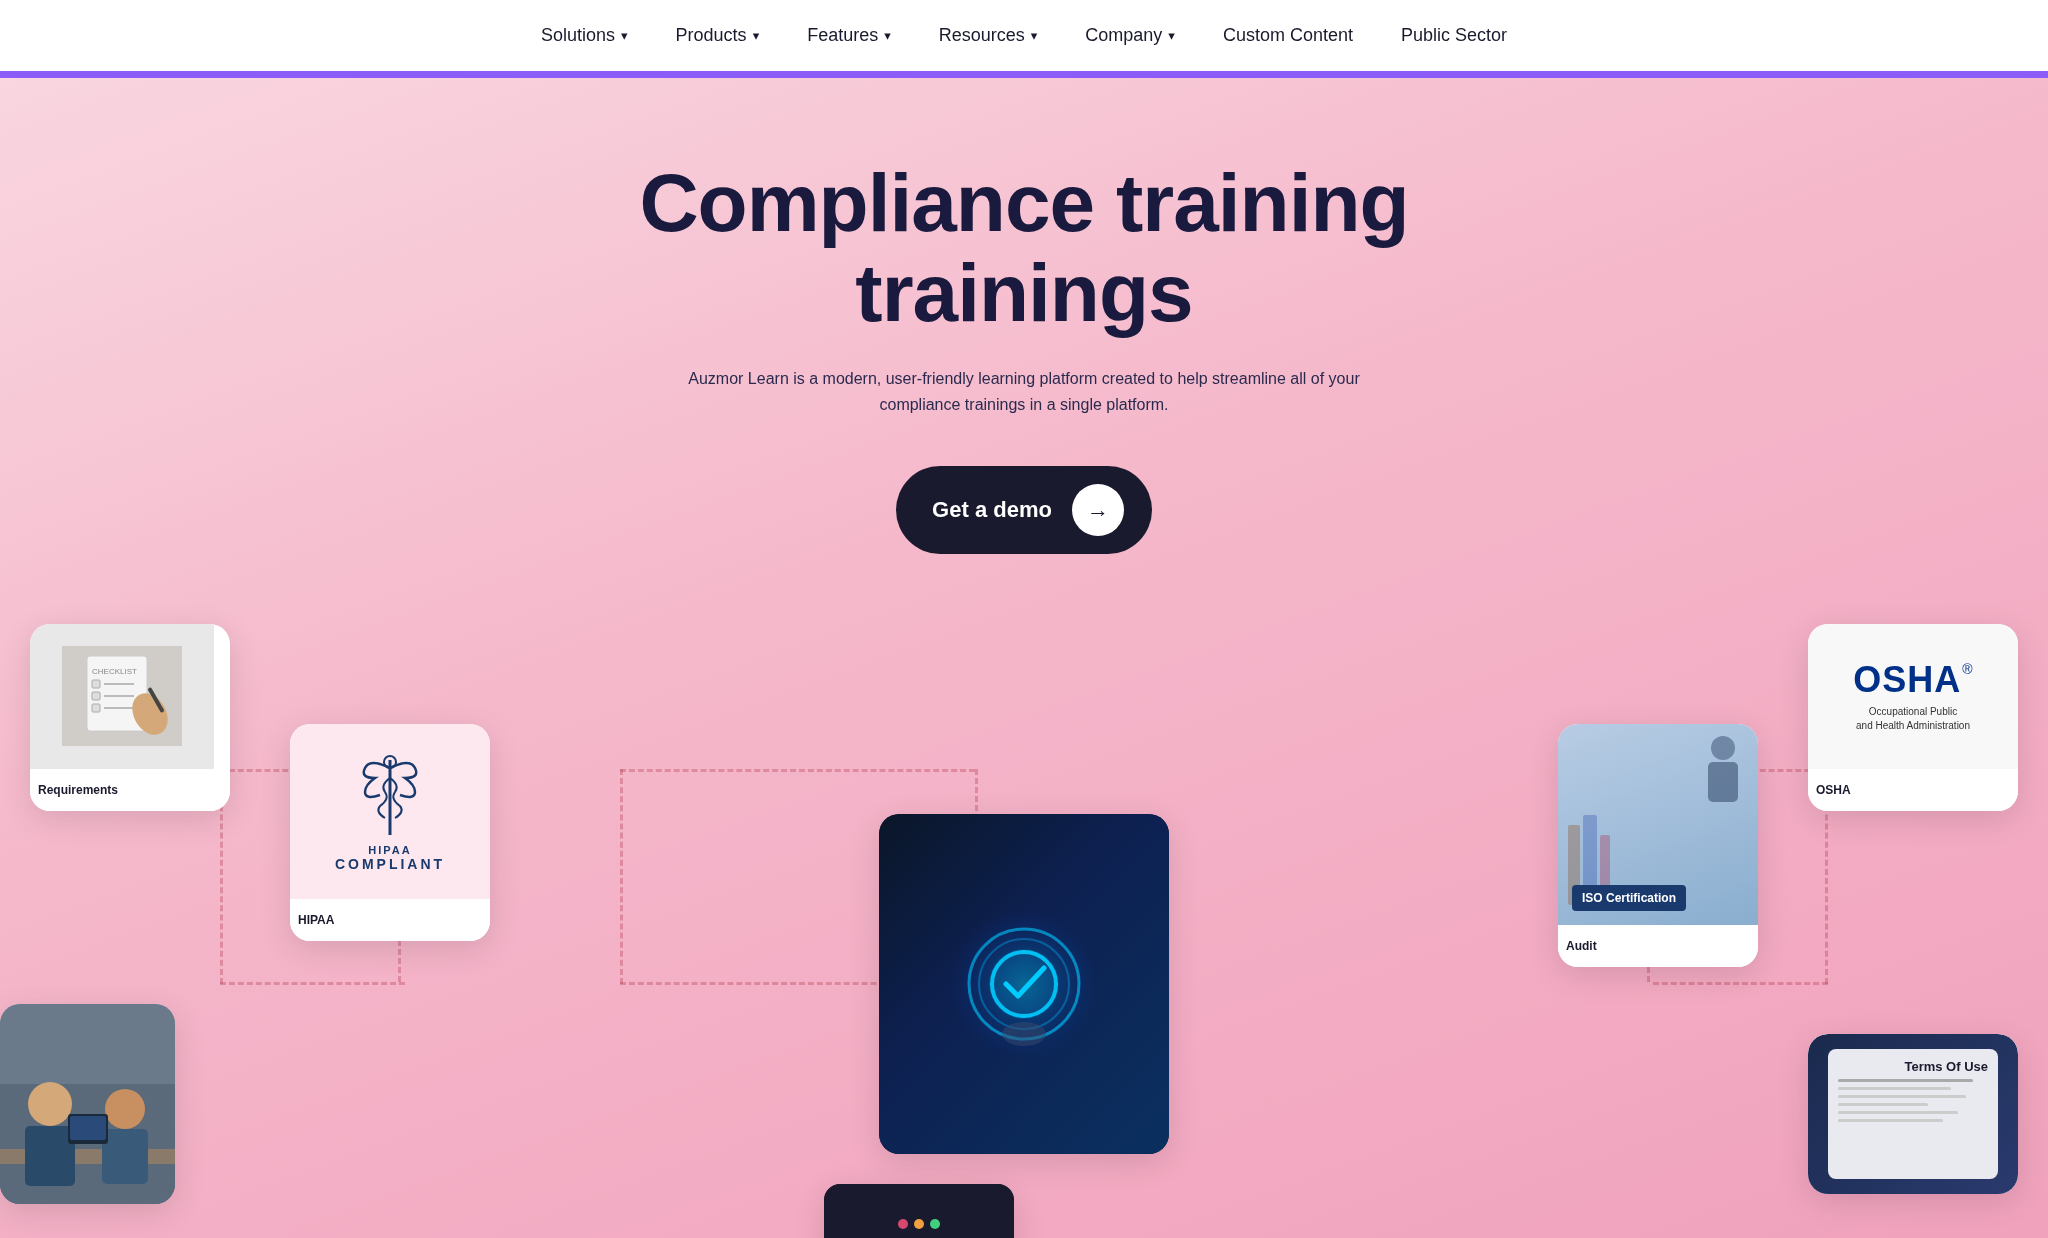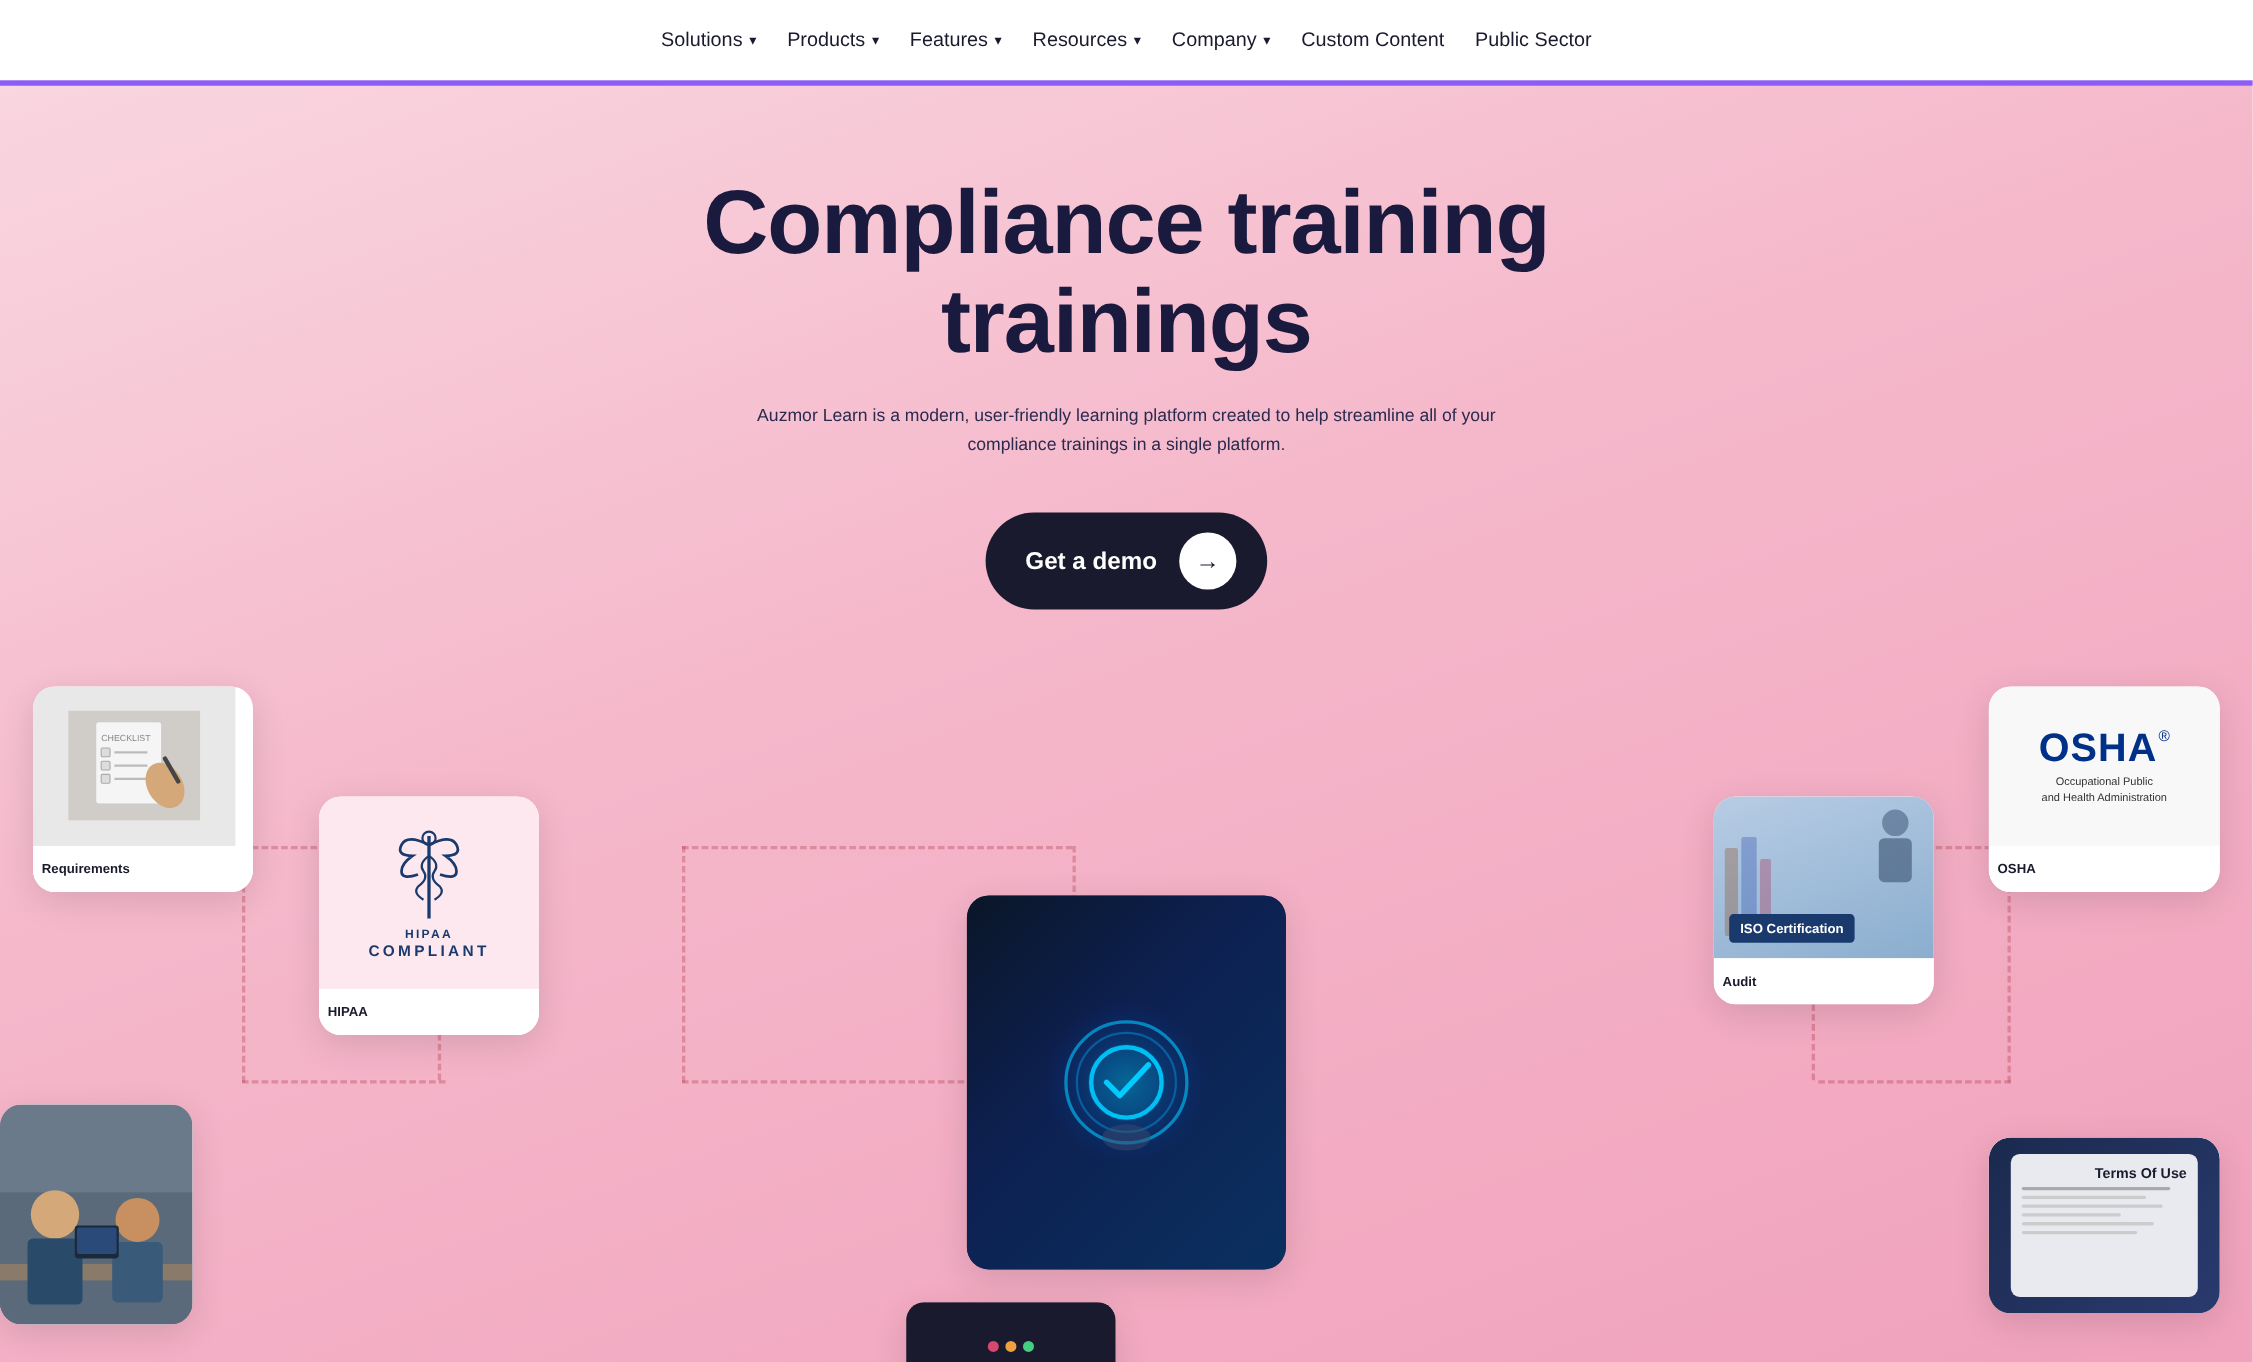--- a/index.html
+++ b/index.html
@@ -3,25 +3,25 @@
   <meta charset="utf-8">
   <style>
     * { margin: 0; padding: 0; box-sizing: border-box; }
     body { font-family: -apple-system, BlinkMacSystemFont, 'Segoe UI', sans-serif; background: #fff; overflow-x: hidden; }
 
     
     nav {
       display: flex;
       align-items: center;
       justify-content: center;
-      gap: 28px;
+      gap: 48px;
       padding: 0 60px;
       height: 78px;
       background: #fff;
-      border-bottom: 5px solid #8b5cf6;
+      border-bottom: 7px solid #8b5cf6;
       position: relative;
       z-index: 10;
     }
     .nav-item {
       display: flex;
       align-items: center;
       gap: 6px;
       font-size: 18px;
       font-weight: 500;
       color: #1a1a2e;
@@ -300,21 +300,21 @@
           <circle cx="80" cy="80" r="32" fill="none" stroke="#00ccff" stroke-width="4" opacity="0.9"></circle>
 
           <polyline points="62,80 74,92 100,64" fill="none" stroke="#00ccff" stroke-width="5" stroke-linecap="round" stroke-linejoin="round"></polyline>
 
           <ellipse cx="80" cy="130" rx="22" ry="12" fill="#3a4a6e" opacity="0.5"></ellipse>
         </svg>
       </div>
     </div>
 
     <div class="compliance-card card-audit" style="right:290px; top:110px; width:200px;">
-      <div style="width:200px; height:147px; background:linear-gradient(160deg, #b8cce4 0%, #8aaecf 100%); display:flex; align-items:flex-end; justify-content:flex-start; padding:14px; position:relative; overflow:hidden;">
+      <div style="width:200px; height:201px; background:linear-gradient(160deg, #b8cce4 0%, #8aaecf 100%); display:flex; align-items:flex-end; justify-content:flex-start; padding:14px; position:relative; overflow:hidden;">
 
         <div style="position:absolute; top:0; left:0; right:0; bottom:0; opacity:0.3;">
           <div style="position:absolute; bottom:20px; left:10px; width:12px; height:80px; background:#8B4513; border-radius:2px;"></div>
           <div style="position:absolute; bottom:20px; left:25px; width:14px; height:90px; background:#2244aa; border-radius:2px;"></div>
           <div style="position:absolute; bottom:20px; left:42px; width:10px; height:70px; background:#aa2244; border-radius:2px;"></div>
         </div>
 
         <div style="position:absolute; top:10px; right:10px; opacity:0.6;">
           <svg width="50" height="80" viewBox="0 0 50 80">
             <circle cx="25" cy="14" r="12" fill="#4a6080"></circle>

